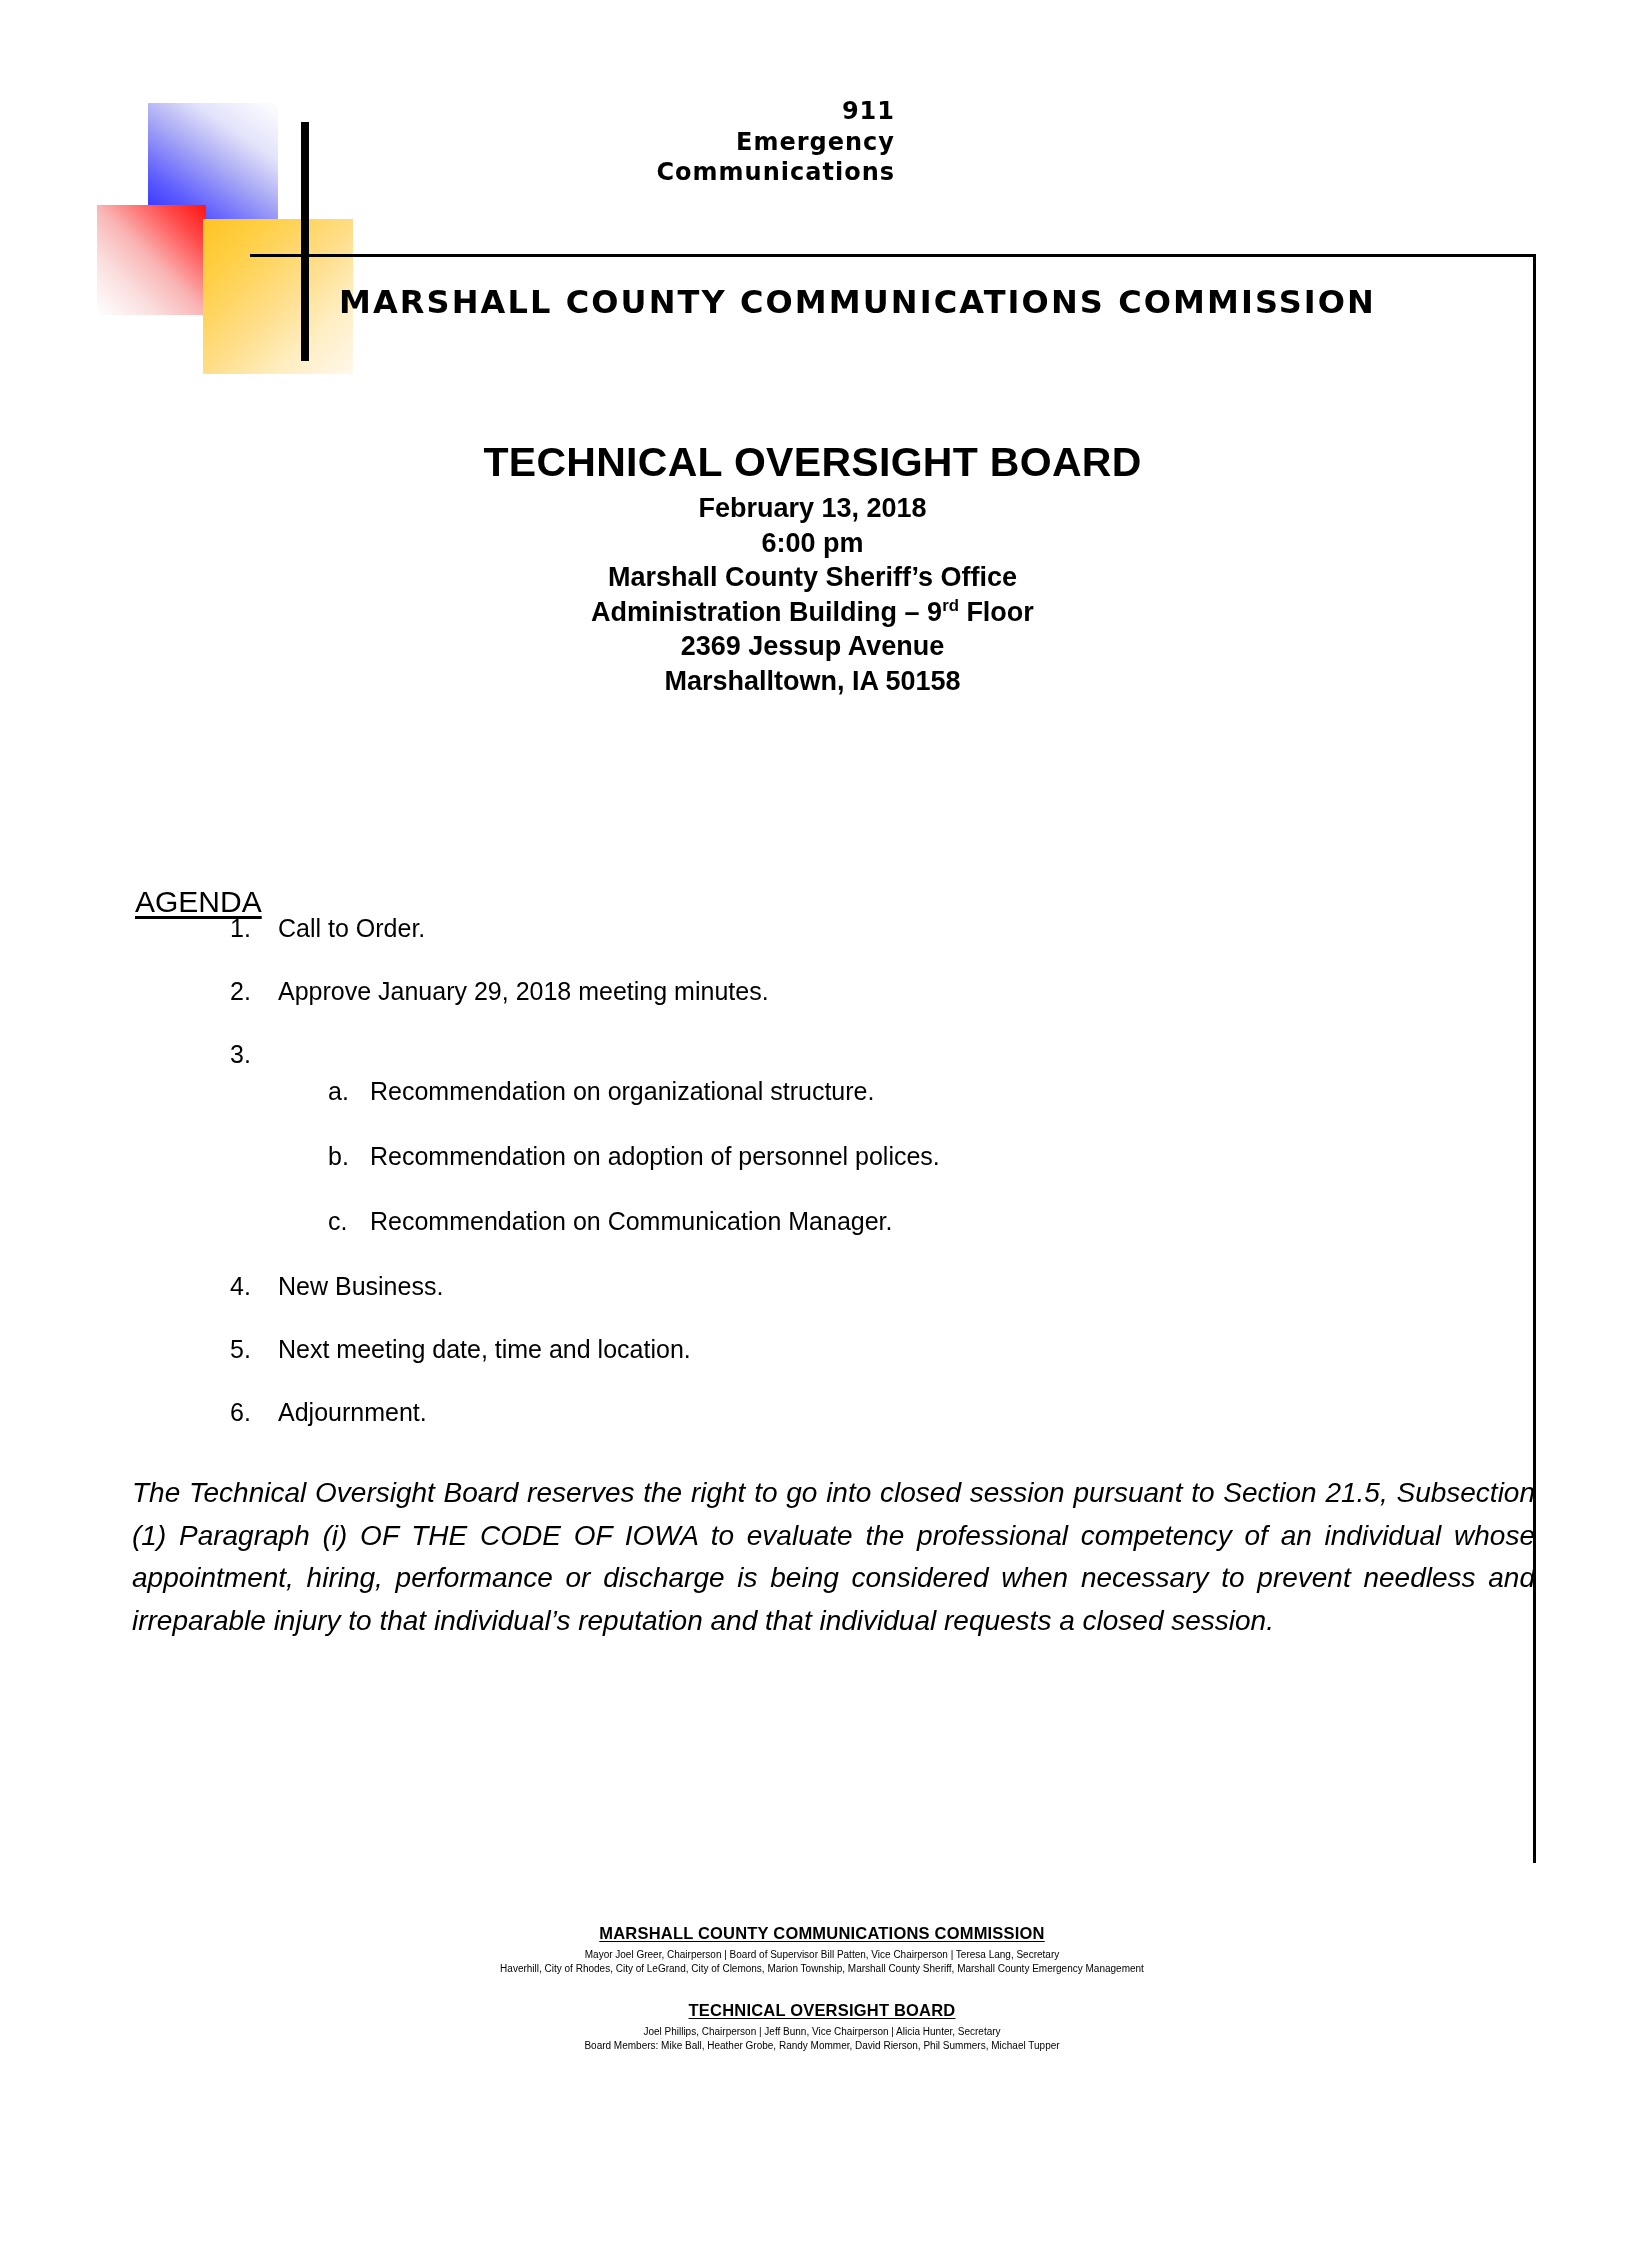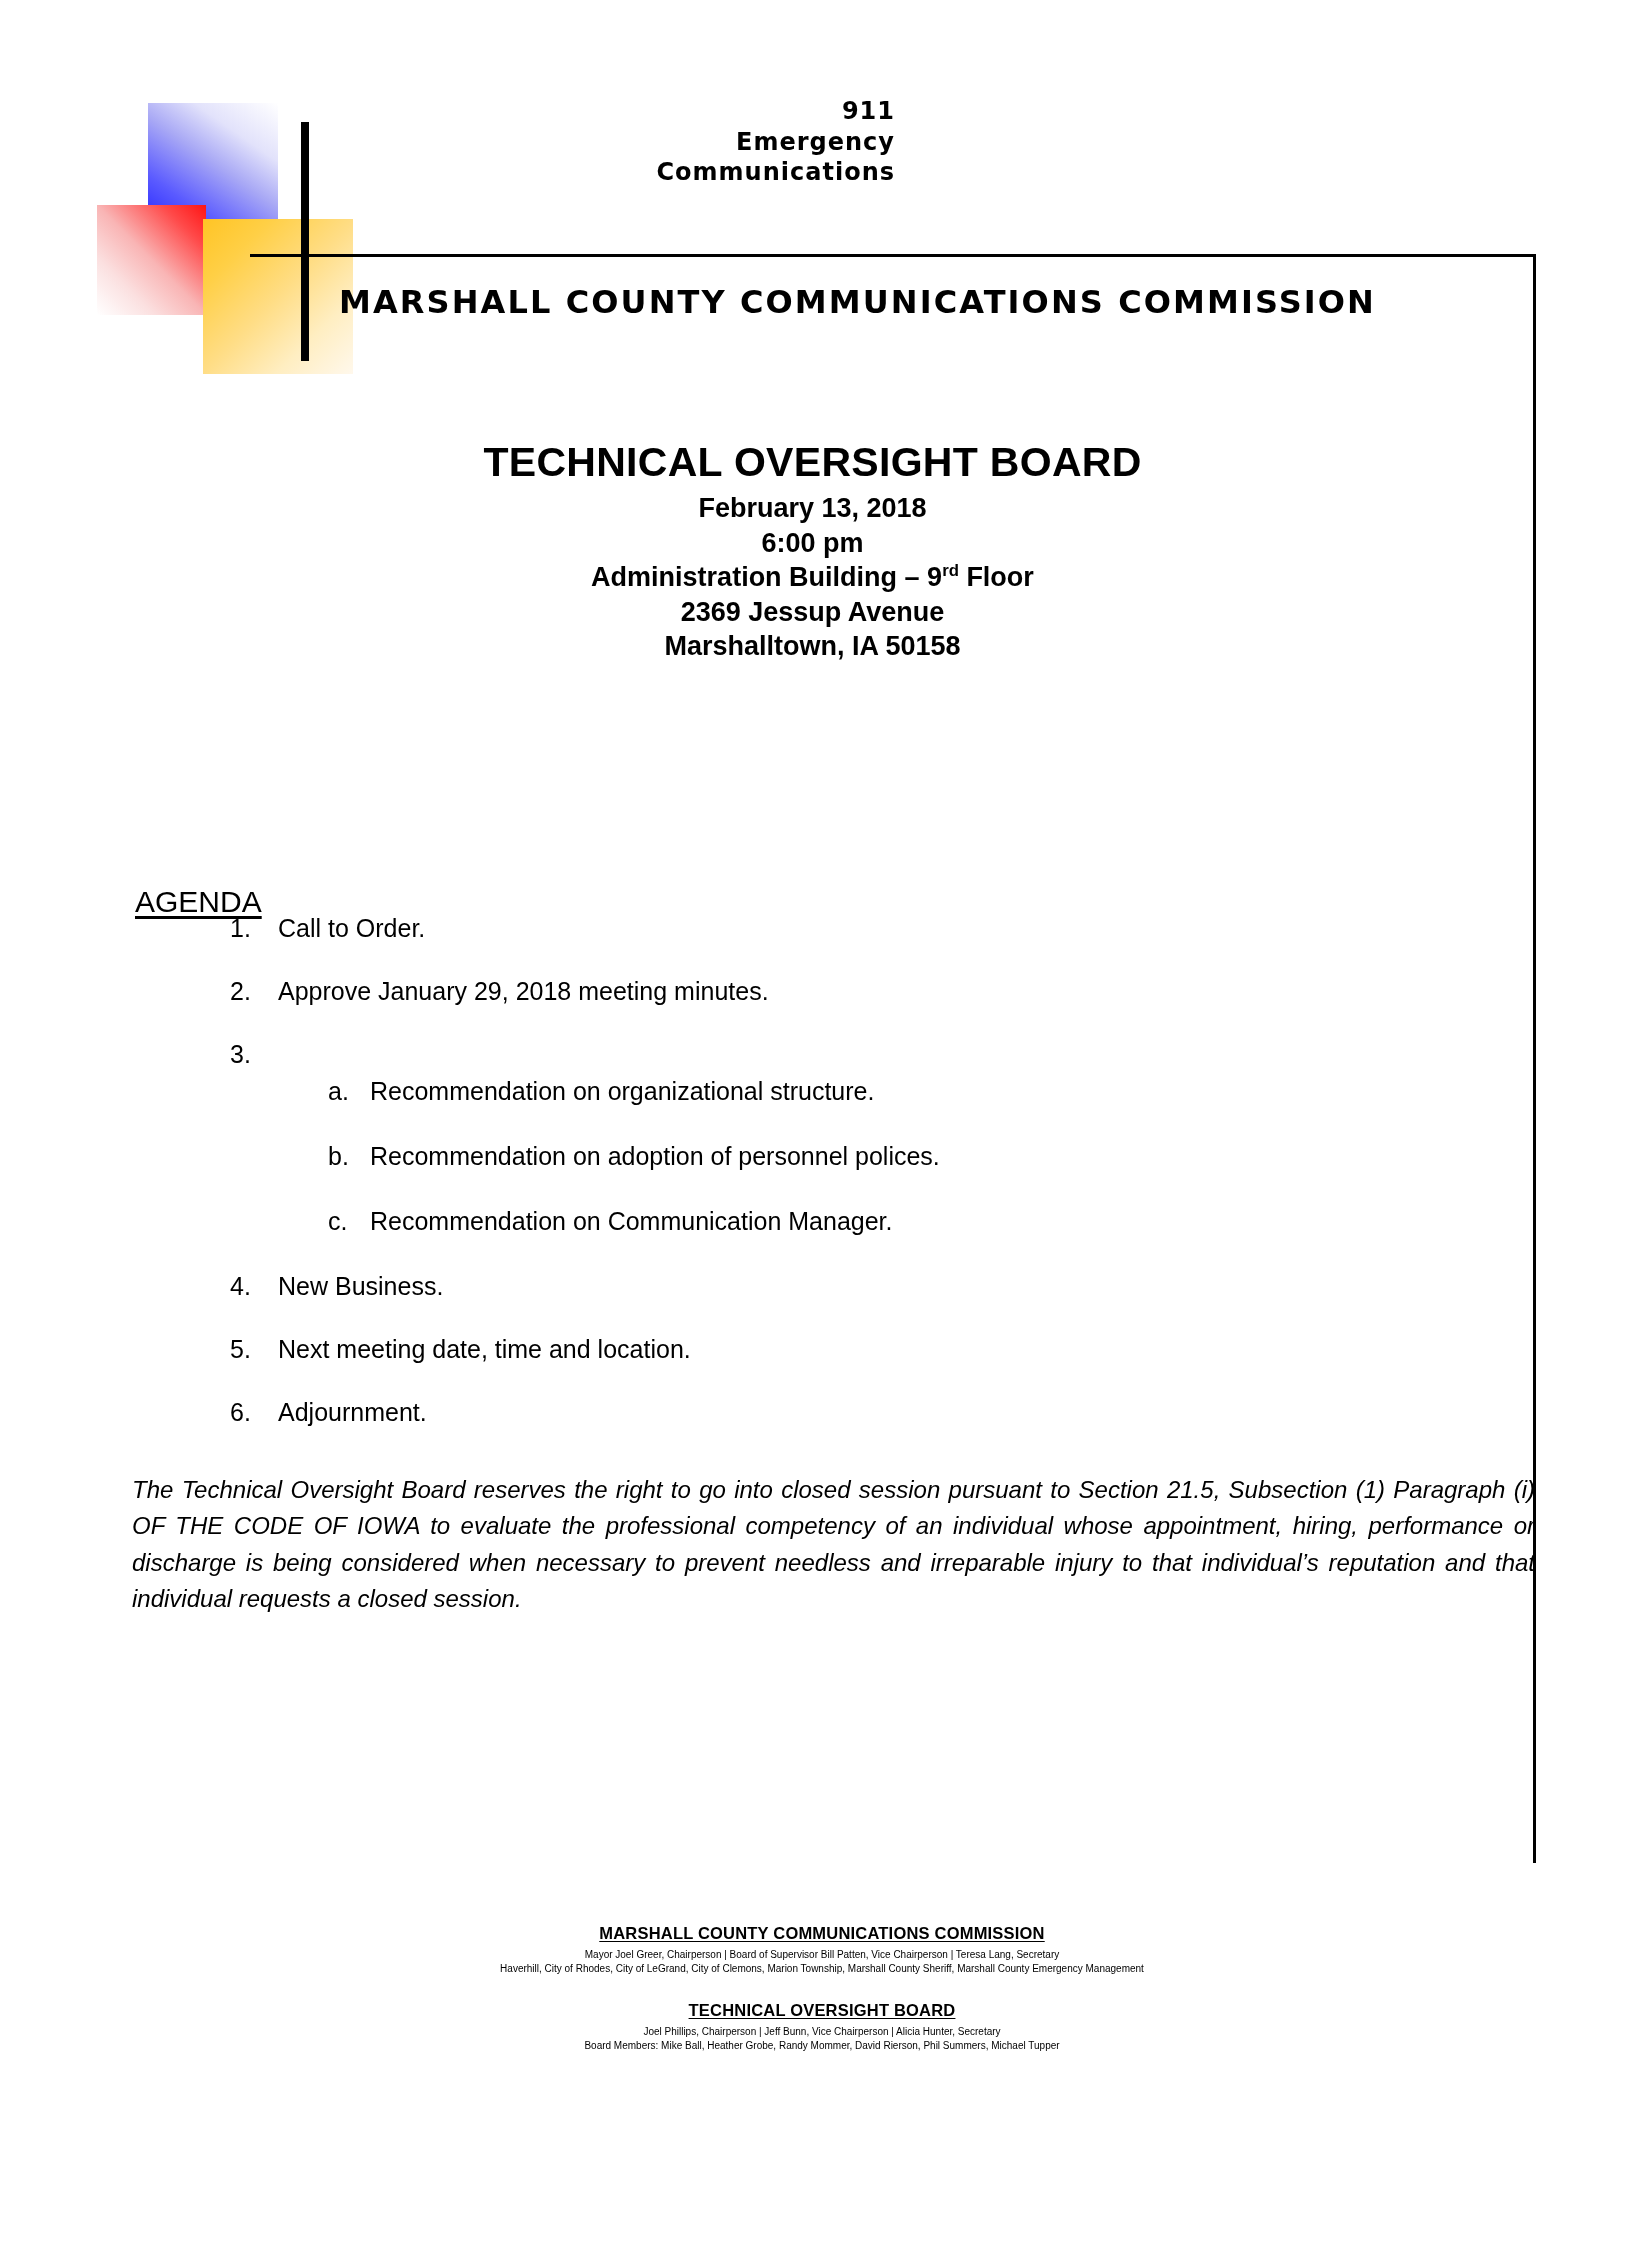--- a/index.html
+++ b/index.html
@@ -167,21 +167,21 @@
     flex: 0 0 42px;
   }
 
   
   .disclaimer {
     position: absolute;
     left: 132px;
     top: 1472px;
     width: 1403px;
     font-style: italic;
-    font-size: 24px;
+    font-size: 28px;
     line-height: 1.52;
     text-align: justify;
   }
 
   
   .footer {
     position: absolute;
     left: 87px;
     top: 1922px;
     width: 1470px;
@@ -221,20 +221,21 @@
 
   <div class="hrule"></div>
   <div class="vrule"></div>
 
   <div class="commission-title">MARSHALL COUNTY COMMUNICATIONS COMMISSION</div>
 
   <div class="title-block">
     <div class="doc-title">TECHNICAL OVERSIGHT BOARD</div>
     <div class="meet-line">February 13, 2018</div>
     <div class="meet-line">6:00 pm</div>
+    <div class="meet-line">Marshall County Sheriff’s Office</div>
     <div class="meet-line"><span>Administration Building – 9</span><sup>rd</sup><span> Floor</span></div>
     <div class="meet-line">2369 Jessup Avenue</div>
     <div class="meet-line">Marshalltown, IA 50158</div>
   </div>
 
   <div class="agenda-head">AGENDA</div>
 
   <div class="agenda-list">
 
     <div class="ag-item">

